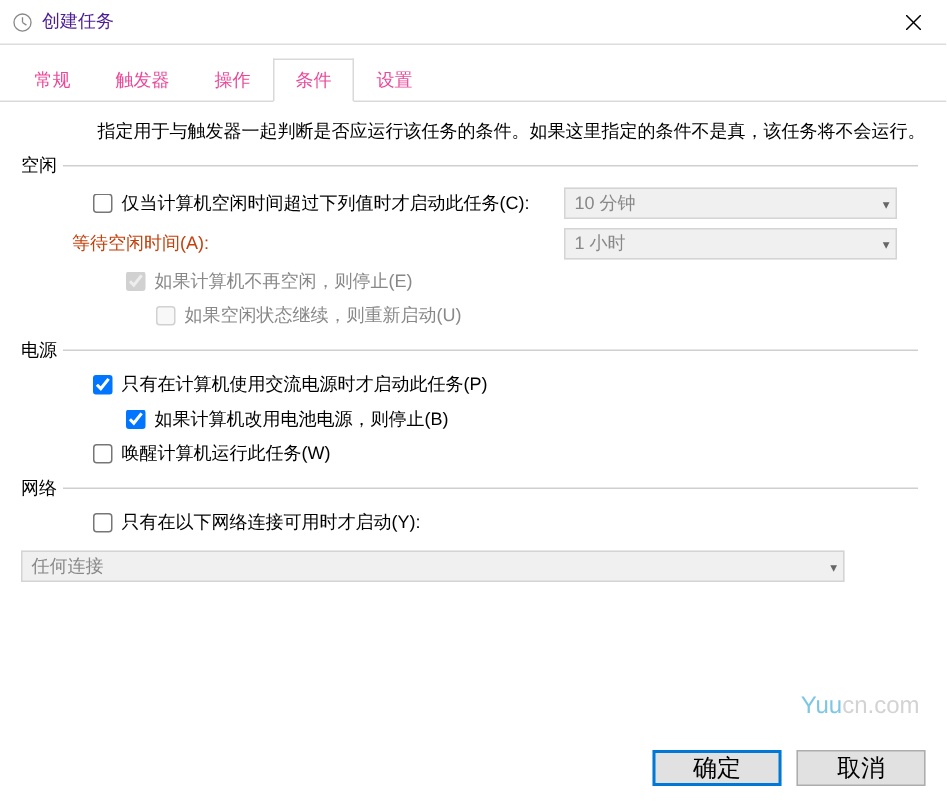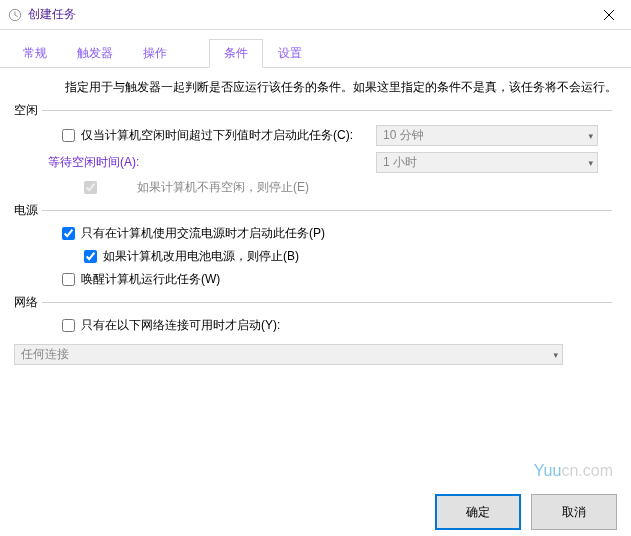--- a/index.html
+++ b/index.html
@@ -3,47 +3,47 @@
   <meta charset="utf-8">
   <style>
     * { box-sizing: border-box; margin: 0; padding: 0; font-family: "Microsoft YaHei", "Segoe UI", Tahoma, sans-serif; }
     body { width: 631px; height: 536px; background: #fff; position: relative; overflow: hidden; }
     .titlebar { height: 30px; display: flex; align-items: center; padding: 0 0 0 8px; border-bottom: 1px solid #ddd; }
     .titlebar .icon { width: 14px; height: 14px; margin-right: 6px; position: relative; }
     .titlebar .icon svg { width: 14px; height: 14px; }
     .titlebar .title { font-size: 12px; color: #4c1d95; flex: 1; }
     .titlebar .close { width: 44px; height: 28px; display: flex; align-items: center; justify-content: center; cursor: pointer; }
     .tabs { display: flex; padding: 8px 8px 0 8px; border-bottom: 1px solid #d9d9d9; }
-    .tab { padding: 5px 14px; font-size: 12px; color: #8b5cf6; cursor: pointer; border: 1px solid transparent; border-bottom: none; position: relative; top: 1px; }
-    .tab.active { background: #fff; border-color: #d9d9d9; border-bottom: 1px solid #fff; margin-left: 27px; }
+    .tab { padding: 5px 14px; font-size: 12px; color: #ec4899; cursor: pointer; border: 1px solid transparent; border-bottom: none; position: relative; top: 1px; }
+    .tab.active { background: #fff; border-color: #d9d9d9; border-bottom: 1px solid #fff; }
     .content { padding: 10px 14px; font-size: 12px; color: #000; }
     .desc { margin-bottom: 6px; line-height: 1.5; text-align: right; }
     .group-head { display: flex; align-items: center; margin: 4px 0 6px 0; width: 598px; }
     .group-head .label { white-space: nowrap; padding-right: 4px; }
     .group-head .line { flex: 1; height: 1px; background: #cfcfcf; }
     .row { display: flex; align-items: center; margin-bottom: 6px; }
     input[type=checkbox] { width: 13px; height: 13px; margin-right: 6px; vertical-align: middle; }
     input[type=checkbox]:disabled + span { color: #888; }
-    .disabled-text { color: #6d28d9; }
+    .disabled-text { color: #c2410c; }
     .row-combo { display: flex; align-items: center; }
     .row-combo .left { width: 362px; }
     .row-combo .combo { flex: 0 0 222px; }
     .combo-box { border: 1px solid #c7c7c7; height: 21px; display: flex; align-items: center; padding: 0 4px 0 6px; justify-content: space-between; background: #fff; }
     .combo-box.disabled { background: #f0f0f0; color: #888; border-color: #d4d4d4; }
     .combo-box .chev { font-size: 9px; color: #666; }
     .indent1 { padding-left: 34px; }
     .indent2 { padding-left: 22px; }
     .wide-combo { margin-top: 4px; width: 549px; }
     .watermark { position: absolute; right: 18px; bottom: 56px; font-size: 16px; color: #d3d3d3; }
     .watermark .accent { color: #7ec6e6; }
     .footer { position: absolute; bottom: 0; left: 0; right: 0; height: 48px; display: flex; justify-content: flex-end; align-items: center; padding: 0 14px; gap: 10px; border-top: none; }
-    .btn { min-width: 86px; height: 36px; border: 1px solid #adadad; background: #e1e1e1; font-size: 12px; cursor: pointer; }
+    .btn { min-width: 86px; height: 24px; border: 1px solid #adadad; background: #e1e1e1; font-size: 16px; cursor: pointer; }
     .btn.primary { border: 2px solid #0078d7; background: #e1e1e1; }
     label { display: flex; align-items: center; cursor: pointer; padding-left: 48px; }
-    label.disabled { cursor: default; gap: 34px; }
+    label.disabled { cursor: default; }
   </style>
 </head>
 <body>
 
 <div class="titlebar">
   <span class="icon">
     <svg viewBox="0 0 16 16">
         <circle cx="8" cy="8" r="6.5" fill="none" stroke="#888" stroke-width="1"></circle>
         <line x1="8" y1="8" x2="8" y2="4" stroke="#888" stroke-width="1"></line>
         <line x1="8" y1="8" x2="11" y2="10" stroke="#888" stroke-width="1"></line>
@@ -99,20 +99,26 @@
     </div>
   </div>
 
   <div class="row indent2">
     <label class="disabled">
       <input type="checkbox" checked="" disabled="" style="">
       <span class="disabled-text">如果计算机不再空闲，则停止(E)</span>
     </label>
   </div>
 
+  <div class="row indent2" style="padding-left:42px;">
+    <label class="disabled">
+      <input type="checkbox" disabled="" style="">
+      <span class="disabled-text">如果空闲状态继续，则重新启动(U)</span>
+    </label>
+  </div>
 
   <div class="group-head">
     <span class="label">电源</span>
     <div class="line"></div>
   </div>
 
   <div class="row">
     <label>
       <input type="checkbox" checked="" style="">
       <span>只有在计算机使用交流电源时才启动此任务(P)</span>

